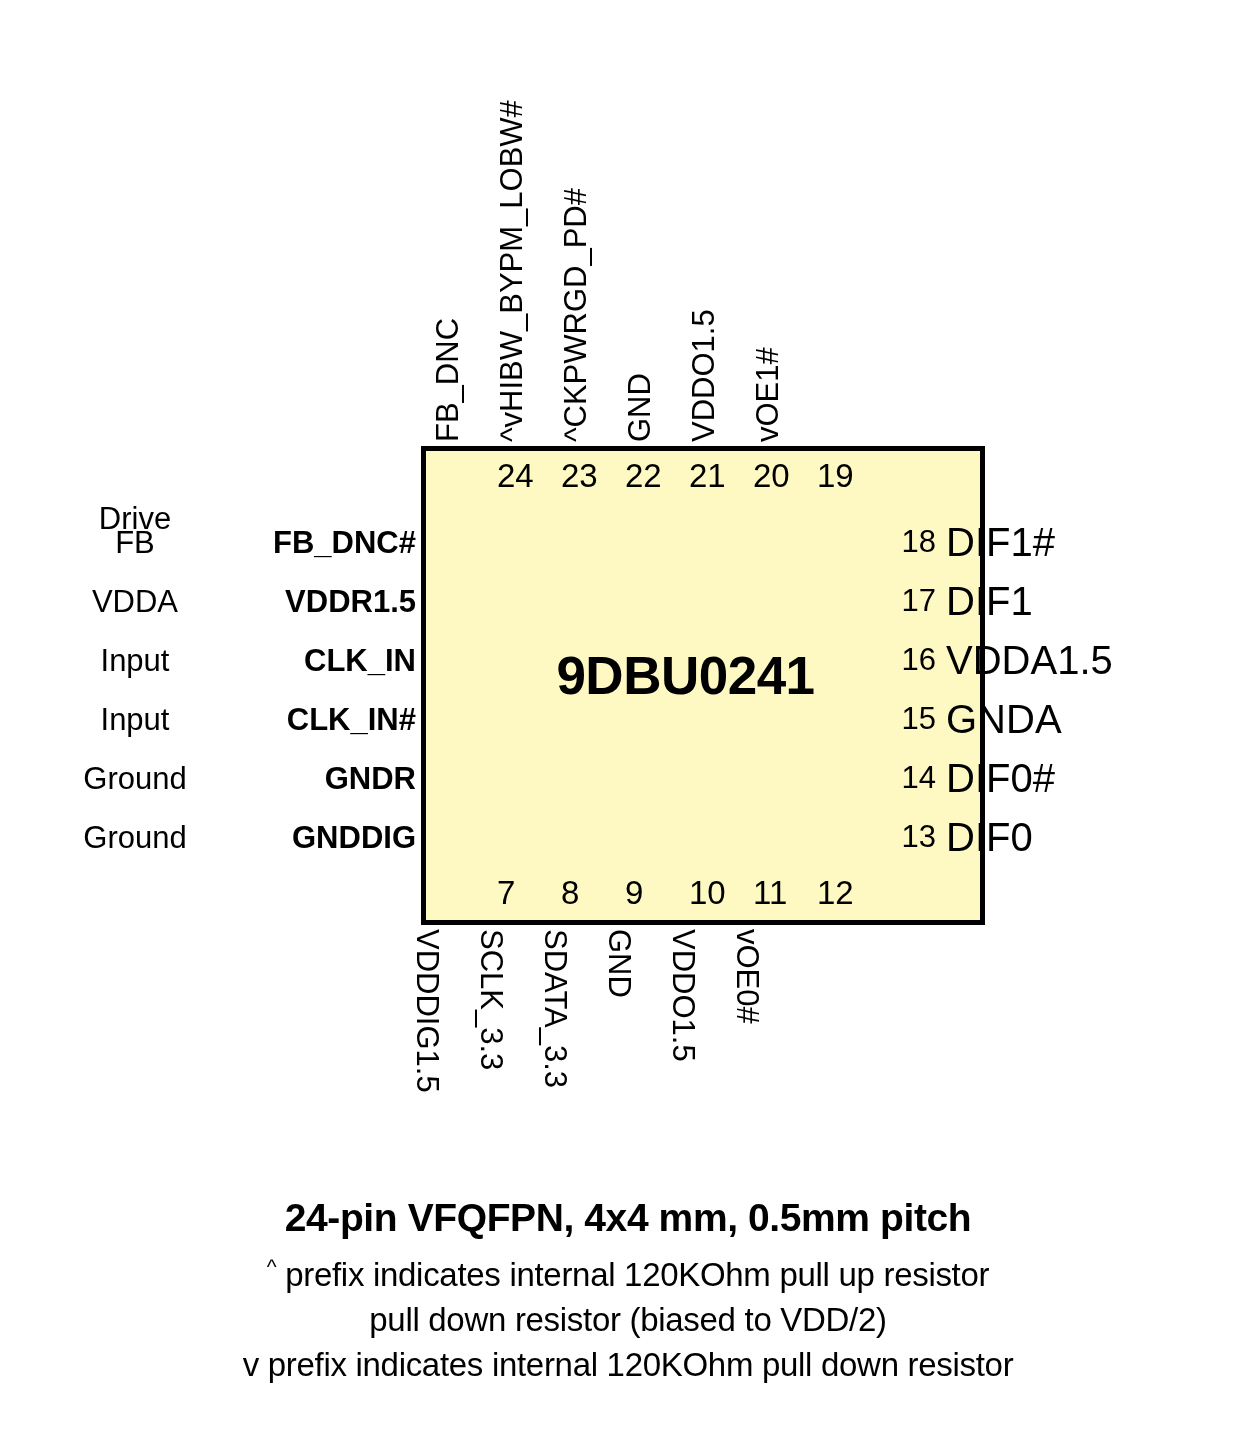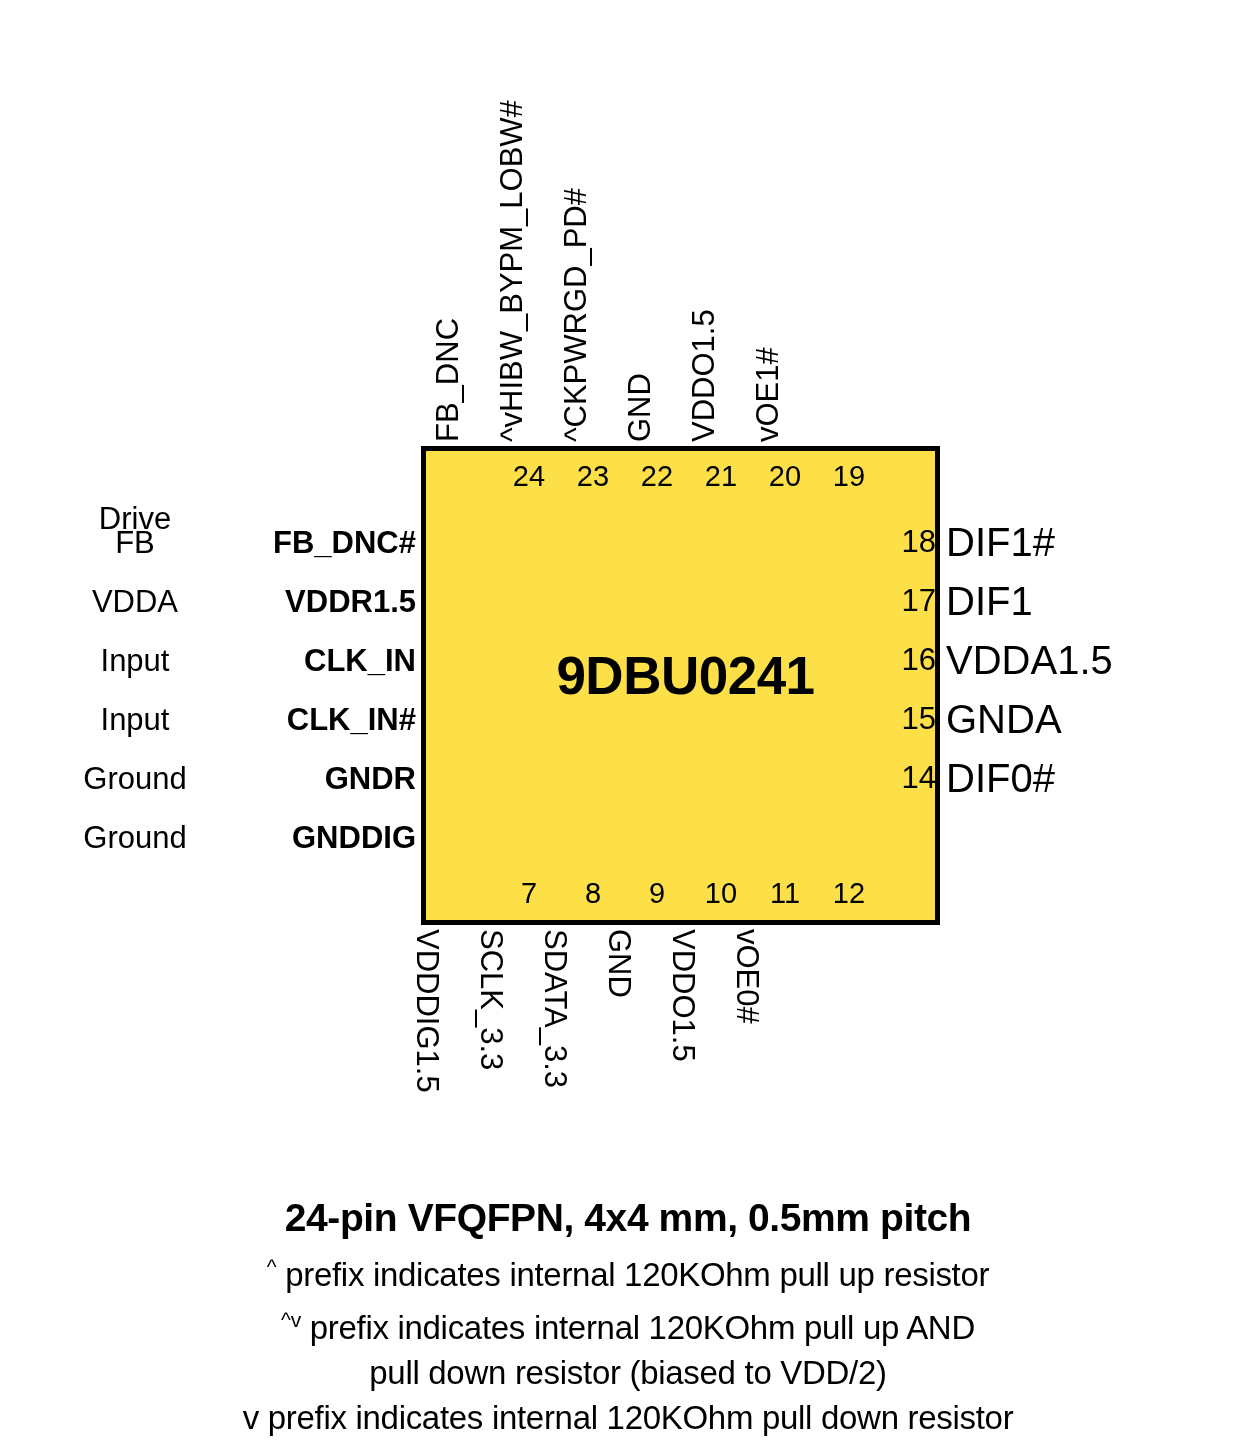--- a/index.html
+++ b/index.html
@@ -23,25 +23,25 @@
     left: 0; top: 0;
     width: 1256px;
     height: 1441px;
   }
 
   
   #chip-package {
     position: absolute;
     left: 421px;
     top: 446px;
-    width: 519px;
+    width: 564px;
     height: 479px;
     box-sizing: border-box;
     border: 5px solid #000000;
-    background: #fde047;
+    background: #fef9c3;
   }
 
   #part-number {
     position: absolute;
     left: 0;
     top: 194px;
     width: 519px;
     text-align: center;
     font-size: 53px;
     font-weight: bold;
@@ -62,22 +62,22 @@
     top: 456px;
     width: 519px;
   }
   #bottom-pin-numbers {
     left: 421px;
     top: 873px;
     width: 519px;
   }
   .pin-num-row .pin-num {
     width: 64px;
-    text-align: center;
-    font-size: 29px;
+    text-align: left;
+    font-size: 33px;
     line-height: 40px;
     white-space: nowrap;
   }
   #top-pin-numbers .pin-num-spacer,
   #bottom-pin-numbers .pin-num-spacer {
     width: 76px;
   }
   #top-pin-numbers .pin-num-spacer-right,
   #bottom-pin-numbers .pin-num-spacer-right {
     width: 59px;
@@ -340,20 +340,24 @@
       <span class="right-signal">VDDA1.5</span>
     </div>
     <div class="right-row">
       <span class="right-pin-number">15</span>
       <span class="right-signal">GNDA</span>
     </div>
     <div class="right-row">
       <span class="right-pin-number">14</span>
       <span class="right-signal">DIF0#</span>
     </div>
+    <div class="right-row">
+      <span class="right-pin-number">13</span>
+      <span class="right-signal">DIF0</span>
+    </div>
   </div>
 
   <div id="bottom-vlabels">
     <div class="vcol" style="left:0px;">
         <span class="vtext-bottom">VDDDIG1.5</span>
       </div>
     <div class="vcol" style="left:64px;">
         <span class="vtext-bottom">SCLK_3.3</span>
       </div>
     <div class="vcol" style="left:128px;">
@@ -366,18 +370,17 @@
         <span class="vtext-bottom">VDDO1.5</span>
       </div>
     <div class="vcol" style="left:320px;">
         <span class="vtext-bottom">vOE0#</span>
       </div>
   </div>
 
   <div id="footer">
     <div id="footer-title">24-pin VFQFPN, 4x4 mm, 0.5mm pitch</div>
     <div class="footer-note"><span class="sup">^</span> <span>prefix indicates internal 120KOhm pull up resistor</span></div>
-    <div class="footer-note"><span class="sup">^v</span> <span>prefix indicates internal 120KOhm pull up AND</span></div>
     <div class="footer-note">pull down resistor (biased to VDD/2)</div>
     <div class="footer-note">v prefix indicates internal 120KOhm pull down resistor</div>
   </div>
 
 </div>
 
 </body></html>

